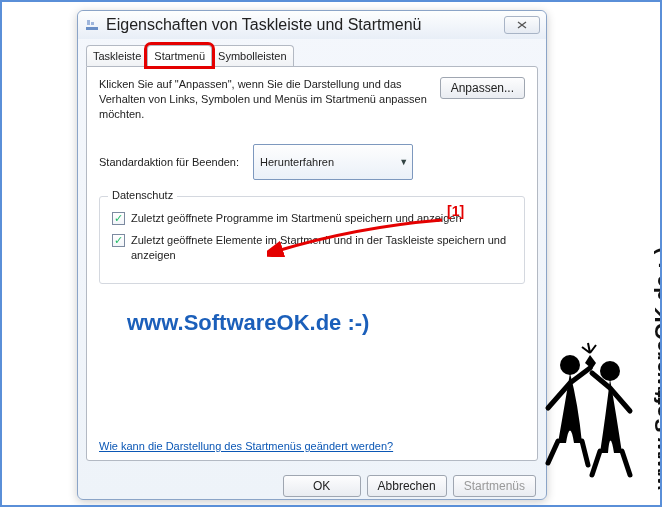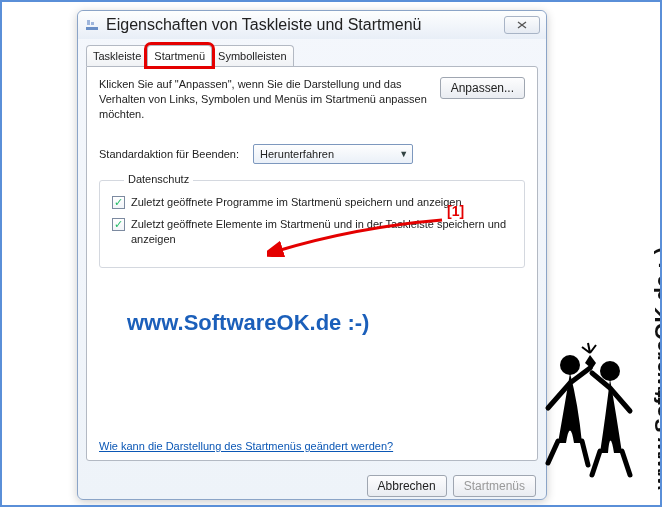--- a/index.html
+++ b/index.html
@@ -78,38 +78,38 @@
       background: linear-gradient(#fdfdfe,#e9ecf1);
       color:#222;
       font-size: 12px;
       min-width: 78px;
       cursor: pointer;
     }
     .btn:disabled { color:#999; }
     .action-row { display:flex; align-items:center; gap:14px; margin-top:22px; }
     .action-label { flex:0 0 auto; color:#222; }
     .combo {
-      width: 160px; height:20px;
+      width: 160px; height:36px;
       border:1px solid #7d98be;
       border-radius:2px;
       background: linear-gradient(#fefefe,#eaf0f8);
       display:flex; align-items:center; justify-content:space-between;
       padding: 0 4px 0 6px;
       color:#222;
     }
     .combo .chev { font-size:9px; color:#344; }
     .group {
       margin-top: 16px;
       border: 1px solid #d4d8df;
       border-radius: 3px;
       padding: 10px 8px 12px 8px;
       position: relative;
     }
     .group-title {
-      position:absolute; top:-8px; left:24px;
+      position:absolute; top:-8px; left:8px;
       background:#fff; padding:0 4px; color:#222;
     }
     .chk-row { display:flex; align-items:flex-start; gap:6px; margin:4px 0 8px 4px; }
     .chk {
       width:13px; height:13px; border:1px solid #7c8aa0;
       background:linear-gradient(#fff,#f2f5f9);
       display:inline-flex; align-items:center; justify-content:center;
       flex-shrink:0; margin-top:1px;
     }
     .chk .mark { color:#2b6; font-size:11px; line-height:1; }
@@ -216,20 +216,21 @@
         </defs>
       <path d="M175 3 Q 90 10 10 34" stroke="#e40000" stroke-width="3" fill="none" marker-end="url(#ah)"></path>
     </svg>
 
     <div class="link-row">
       <span class="link">Wie kann die Darstellung des Startmenüs geändert werden?</span>
     </div>
   </div>
 
   <div class="btn-row">
+    <button class="btn">OK</button>
     <button class="btn">Abbrechen</button>
     <button class="btn" disabled="">Startmenüs</button>
   </div>
 </div>
 
 <div class="watermark-h">www.SoftwareOK.de :-)</div>
 <div class="watermark-v">www.SoftwareOK.de :-)</div>
 
 <svg class="silhouette" viewBox="0 0 120 160">
   <g fill="#000">

